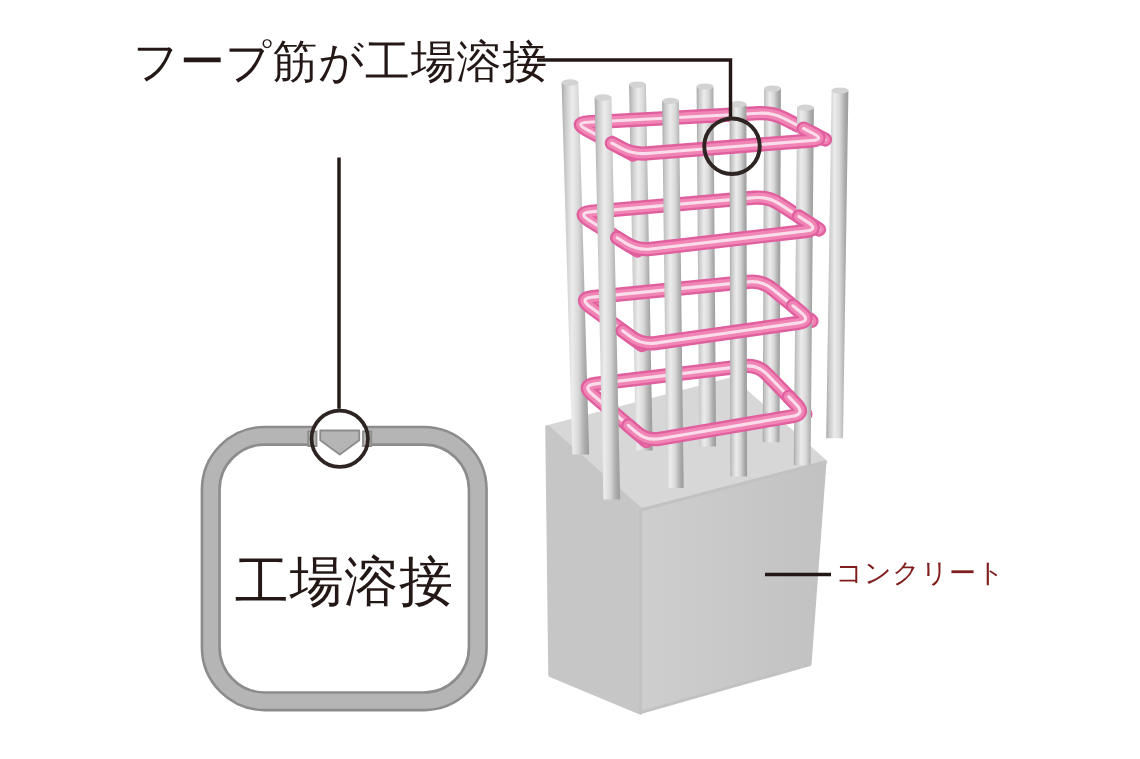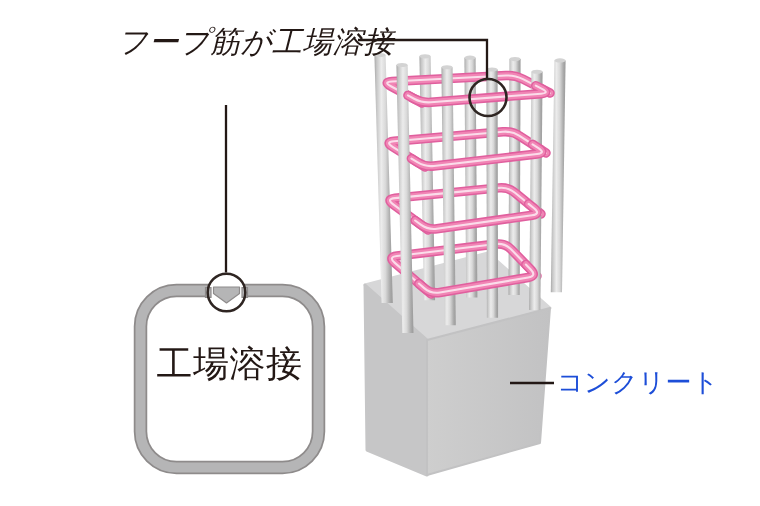--- a/index.html
+++ b/index.html
@@ -3,31 +3,31 @@
 <meta charset="utf-8">
 <style>
   html,body{margin:0;padding:0;background:#fff;}
   .canvas{
     position:relative;width:760px;height:506px;background:#fff;overflow:hidden;
     font-family:"Liberation Sans","DejaVu Sans",sans-serif;
   }
   .canvas svg{position:absolute;left:0;top:0;}
   .caption{
     position:absolute;left:60px;top:22px;width:334px;
-    text-align:right;font-size:30px;line-height:39px;letter-spacing:0.5px;
-    color:#231815;white-space:nowrap;font-style:italic;
+    text-align:center;font-size:30px;line-height:39px;letter-spacing:0.5px;
+    color:#231815;white-space:nowrap;
   }
   .weld-label{
-    position:absolute;left:135px;top:270px;width:189px;height:188px;
+    position:absolute;left:135px;top:294px;width:189px;height:188px;
     display:flex;align-items:center;justify-content:center;
     font-size:36px;letter-spacing:0.5px;color:#231815;white-space:nowrap;
   }
   .concrete-label{
     position:absolute;left:557px;top:367px;
-    font-size:26px;line-height:30px;letter-spacing:0.5px;color:#1d4ed8;white-space:nowrap;
+    font-size:18px;line-height:30px;letter-spacing:0.5px;color:#7f1d1d;white-space:nowrap;
   }
 </style>
 </head>
 <body>
 
 <div class="canvas">
 
   <svg id="scene" width="760" height="506" viewBox="0 0 760 506">
       <defs>
         <linearGradient id="rodGrad" x1="0" y1="0" x2="1" y2="0">

